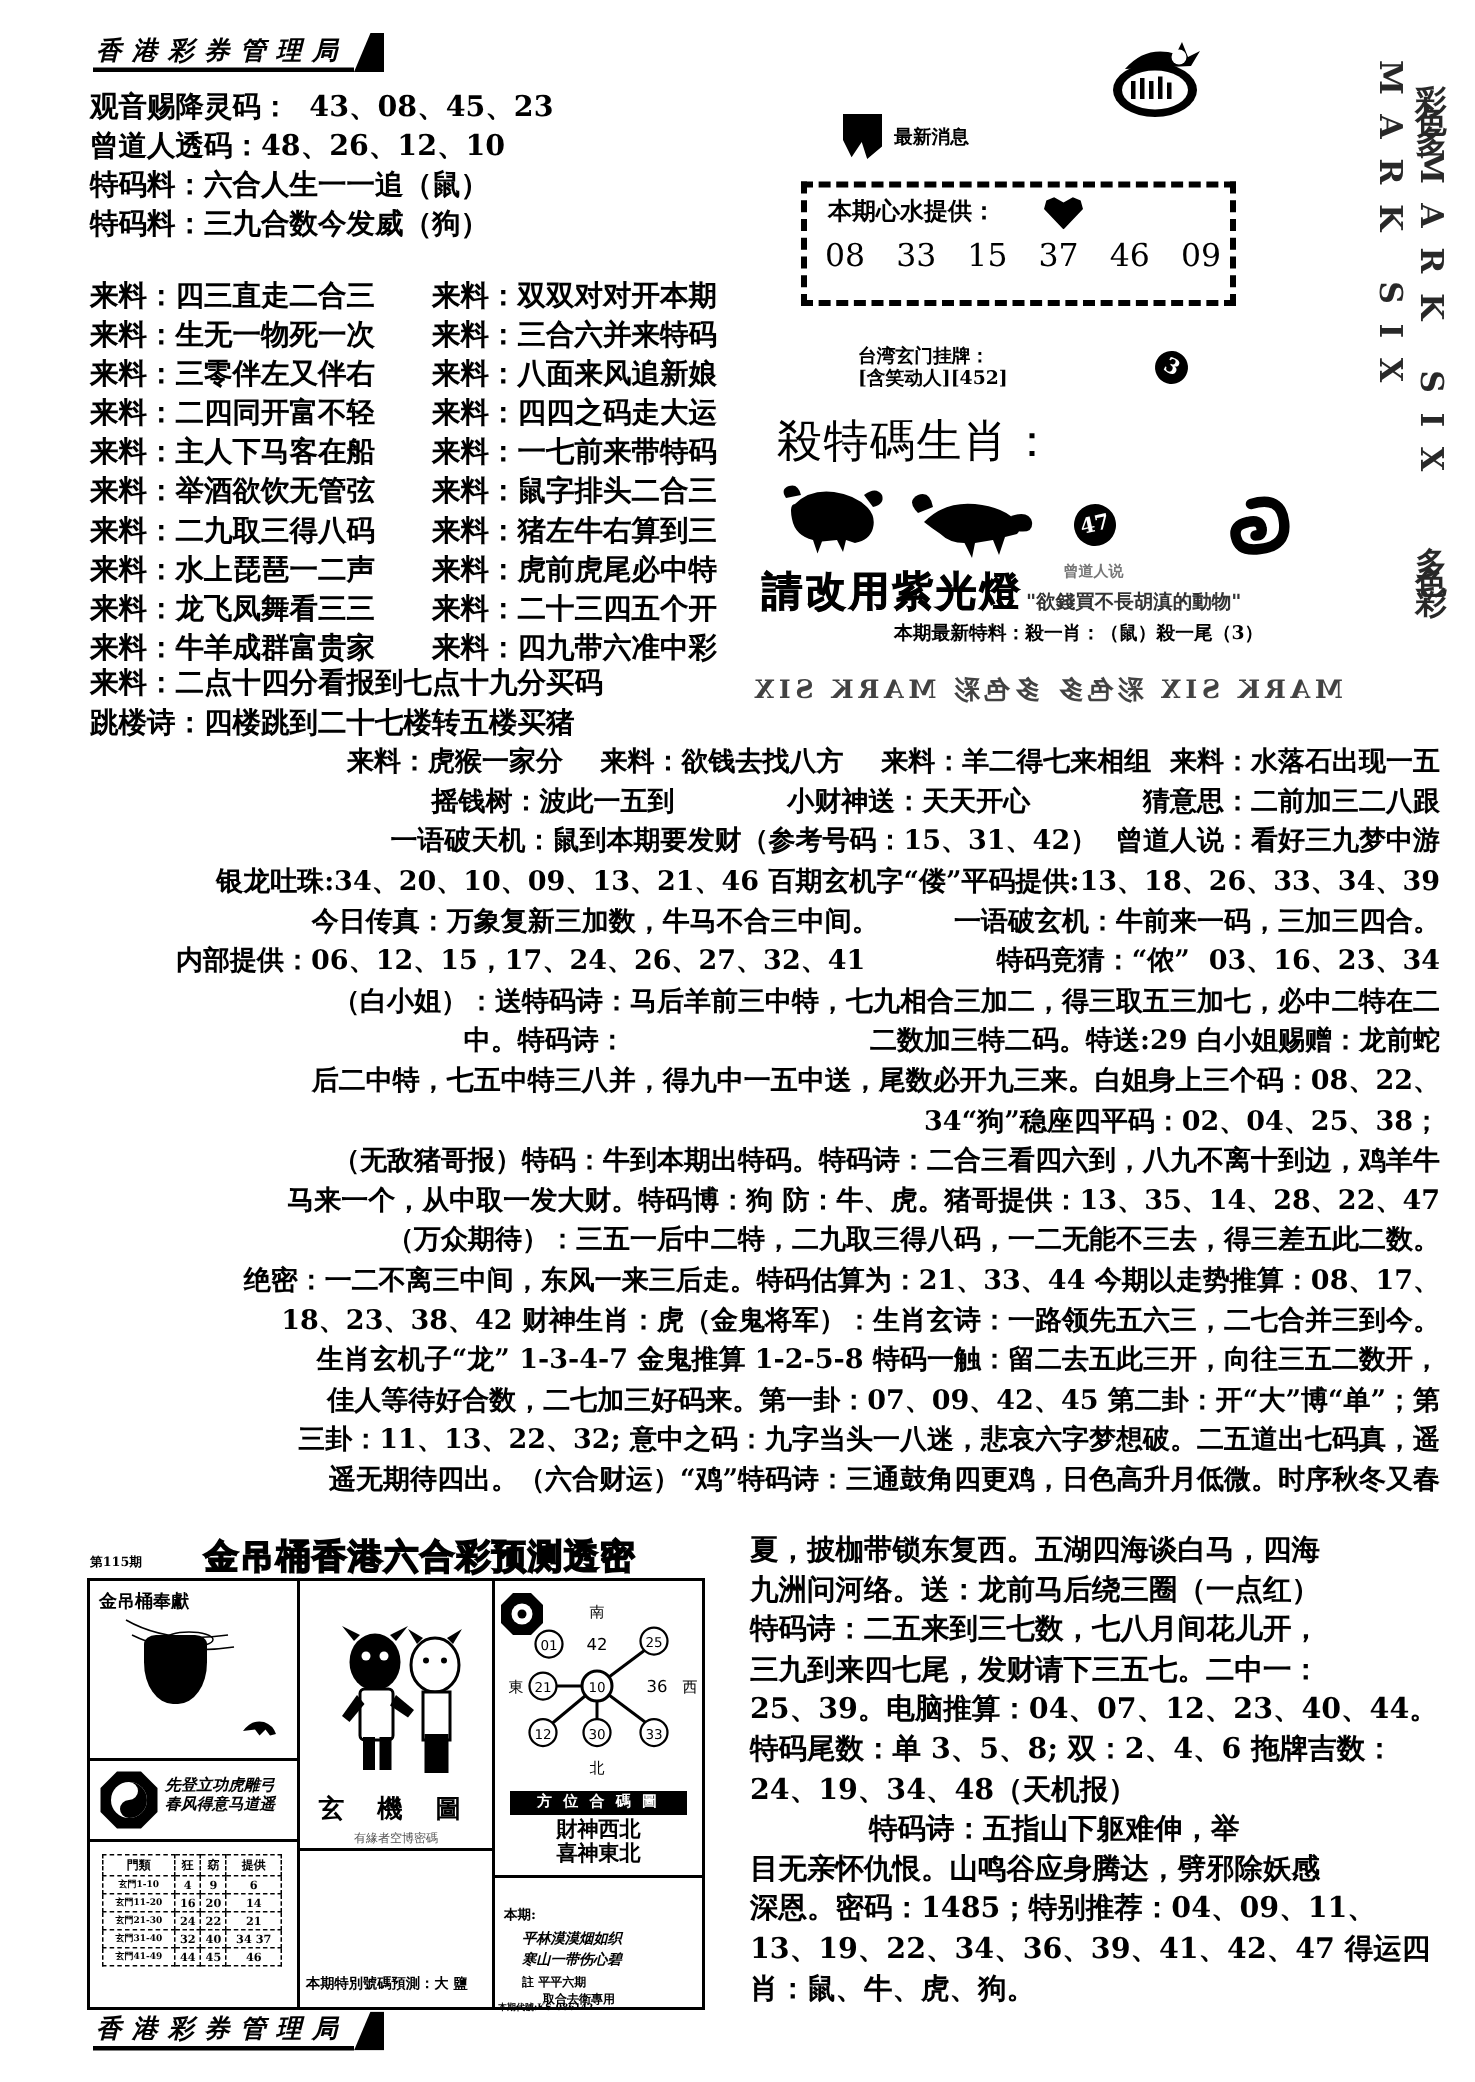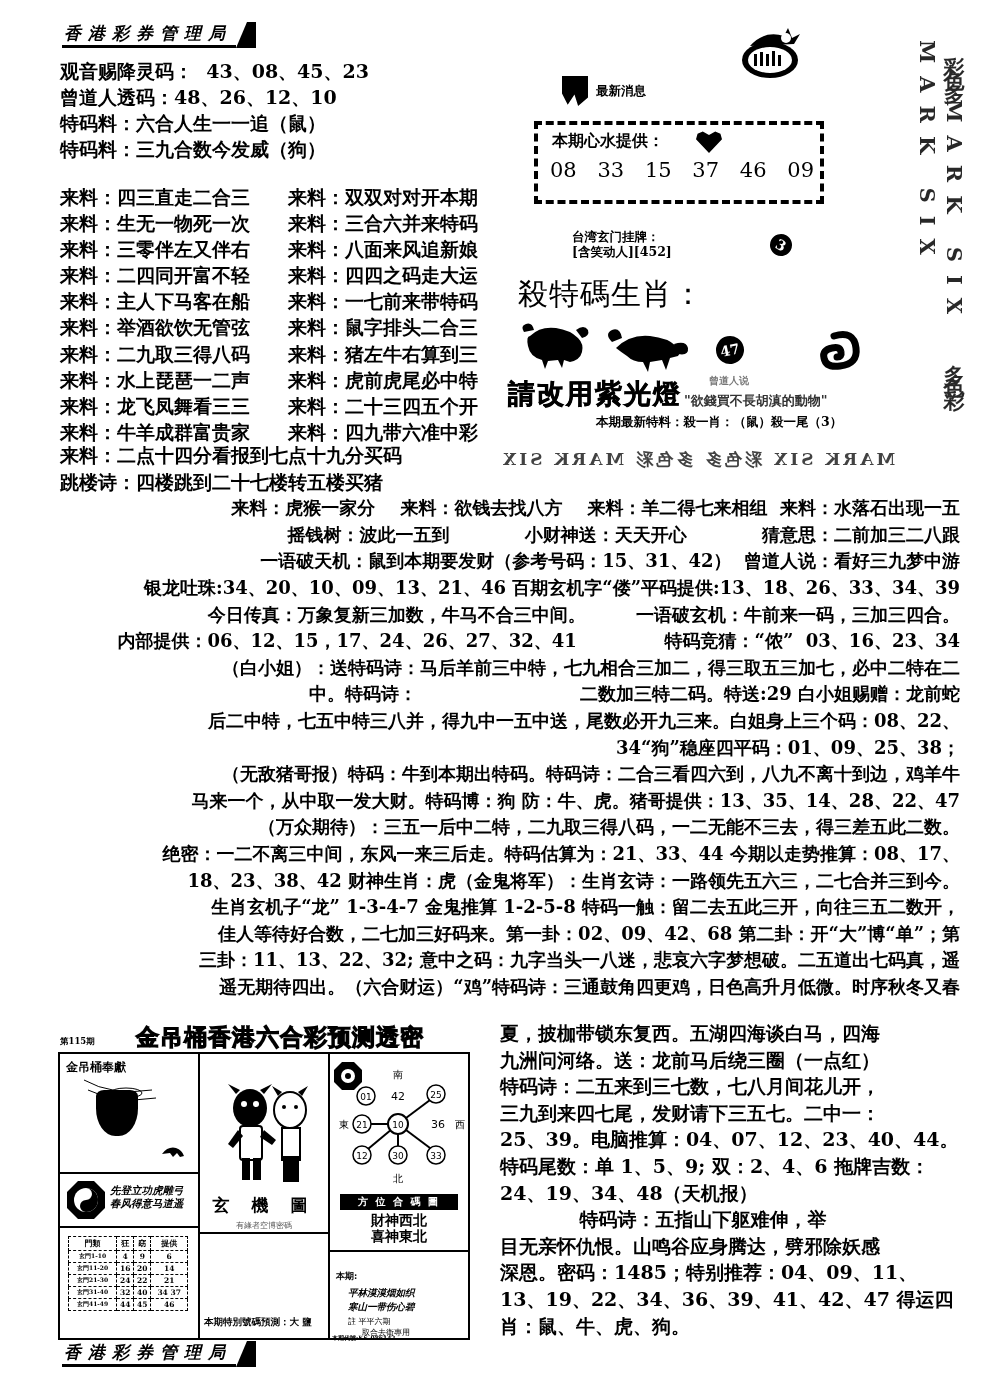--- a/index.html
+++ b/index.html
@@ -156,21 +156,21 @@
     font-family:"DejaVu Serif","Liberation Serif",serif;font-weight:700;}
   .godline{position:absolute;left:0;top:158px;width:100%;text-align:center;
     font-size:14px;line-height:16px;font-weight:700;
     font-family:"DejaVu Serif","Liberation Serif",serif;}
   .divC{position:absolute;left:0;top:196px;width:100%;border-top:2px solid #000;}
   .benqi{position:absolute;left:6px;top:216px;font-size:9px;font-weight:700;
     font-family:"DejaVu Serif","Liberation Serif",serif;}
   .poemC{position:absolute;left:18px;top:232px;font-size:9.5px;line-height:14px;
     font-style:italic;font-family:"DejaVu Serif","Liberation Serif",serif;font-weight:700;}
   .noteC{position:absolute;left:18px;top:262px;font-size:8px;line-height:11px;
-    font-family:"DejaVu Serif","Liberation Serif",serif;font-weight:400;}
+    font-family:"DejaVu Serif","Liberation Serif",serif;font-weight:700;}
   .tinyC{position:absolute;left:2px;top:280px;font-size:6px;
     font-family:"DejaVu Serif","Liberation Serif",serif;font-weight:700;}
 
   
   #brcol{position:absolute;left:500px;top:1020px;width:470px;}
   #brcol .ln{font-size:19px;line-height:26.6px;font-weight:700;
     font-family:"DejaVu Serif","Liberation Serif",serif;white-space:pre;}
 </style>
 </head>
 <body>
@@ -274,39 +274,39 @@
   <div class="ln">跳楼诗：四楼跳到二十七楼转五楼买猪</div>
   <div class="ln narrow">来料：虎猴一家分    来料：欲钱去找八方    来料：羊二得七来相组  来料：水落石出现一五</div>
   <div class="ln narrow">摇钱树：波此一五到            小财神送：天天开心            猜意思：二前加三二八跟</div>
   <div class="ln narrow">一语破天机：鼠到本期要发财（参考号码：15、31、42）  曾道人说：看好三九梦中游</div>
   <div class="ln narrow">银龙吐珠:34、20、10、09、13、21、46 百期玄机字“偻”平码提供:13、18、26、33、34、39</div>
   <div class="ln narrow">今日传真：万象复新三加数，牛马不合三中间。        一语破玄机：牛前来一码，三加三四合。</div>
   <div class="ln narrow">内部提供：06、12、15，17、24、26、27、32、41              特码竞猜：“侬”  03、16、23、34</div>
   <div class="ln narrow">（白小姐）：送特码诗：马后羊前三中特，七九相合三加二，得三取五三加七，必中二特在二</div>
   <div class="ln narrow">中。特码诗：                          二数加三特二码。特送:29 白小姐赐赠：龙前蛇</div>
   <div class="ln narrow">后二中特，七五中特三八并，得九中一五中送，尾数必开九三来。白姐身上三个码：08、22、</div>
-  <div class="ln narrow">34“狗”稳座四平码：01、09、25、38；</div>
+  <div class="ln narrow">34“狗”稳座四平码：02、04、25、38；</div>
   <div class="ln narrow">   （无敌猪哥报）特码：牛到本期出特码。特码诗：二合三看四六到，八九不离十到边，鸡羊牛</div>
   <div class="ln narrow">马来一个，从中取一发大财。特码博：狗 防：牛、虎。猪哥提供：13、35、14、28、22、47</div>
   <div class="ln narrow">（万众期待）：三五一后中二特，二九取三得八码，一二无能不三去，得三差五此二数。</div>
   <div class="ln narrow">绝密：一二不离三中间，东风一来三后走。特码估算为：21、33、44 今期以走势推算：08、17、</div>
   <div class="ln narrow">18、23、38、42 财神生肖：虎（金鬼将军）：生肖玄诗：一路领先五六三，二七合并三到今。</div>
   <div class="ln narrow">生肖玄机子“龙” 1-3-4-7 金鬼推算 1-2-5-8 特码一触：留二去五此三开，向往三五二数开，</div>
-  <div class="ln narrow">佳人等待好合数，二七加三好码来。第一卦：02、09、42、68 第二卦：开“大”博“单”；第</div>
+  <div class="ln narrow">佳人等待好合数，二七加三好码来。第一卦：07、09、42、45 第二卦：开“大”博“单”；第</div>
   <div class="ln narrow">三卦：11、13、22、32; 意中之码：九字当头一八迷，悲哀六字梦想破。二五道出七码真，遥</div>
   <div class="ln narrow">遥无期待四出。（六合财运）“鸡”特码诗：三通鼓角四更鸡，日色高升月低微。时序秋冬又春</div>
 </div>
 
 <div id="brcol">
   <div class="ln">夏，披枷带锁东复西。五湖四海谈白马，四海</div>
   <div class="ln">九洲问河络。送：龙前马后绕三圈（一点红）</div>
   <div class="ln">特码诗：二五来到三七数，七八月间花儿开，</div>
   <div class="ln">三九到来四七尾，发财请下三五七。二中一：</div>
   <div class="ln">25、39。电脑推算：04、07、12、23、40、44。</div>
-  <div class="ln">特码尾数：单 1、5、9; 双：2、4、6 拖牌吉数：</div>
+  <div class="ln">特码尾数：单 3、5、8; 双：2、4、6 拖牌吉数：</div>
   <div class="ln">24、19、34、48（天机报）</div>
   <div class="ln">            特码诗：五指山下躯难伸，举</div>
   <div class="ln">目无亲怀仇恨。山鸣谷应身腾达，劈邪除妖感</div>
   <div class="ln">深恩。密码：1485；特别推荐：04、09、11、</div>
   <div class="ln">13、19、22、34、36、39、41、42、47 得运四</div>
   <div class="ln">肖：鼠、牛、虎、狗。</div>
 </div>
 
 <div id="pic">
   <div class="issue">第115期</div>

